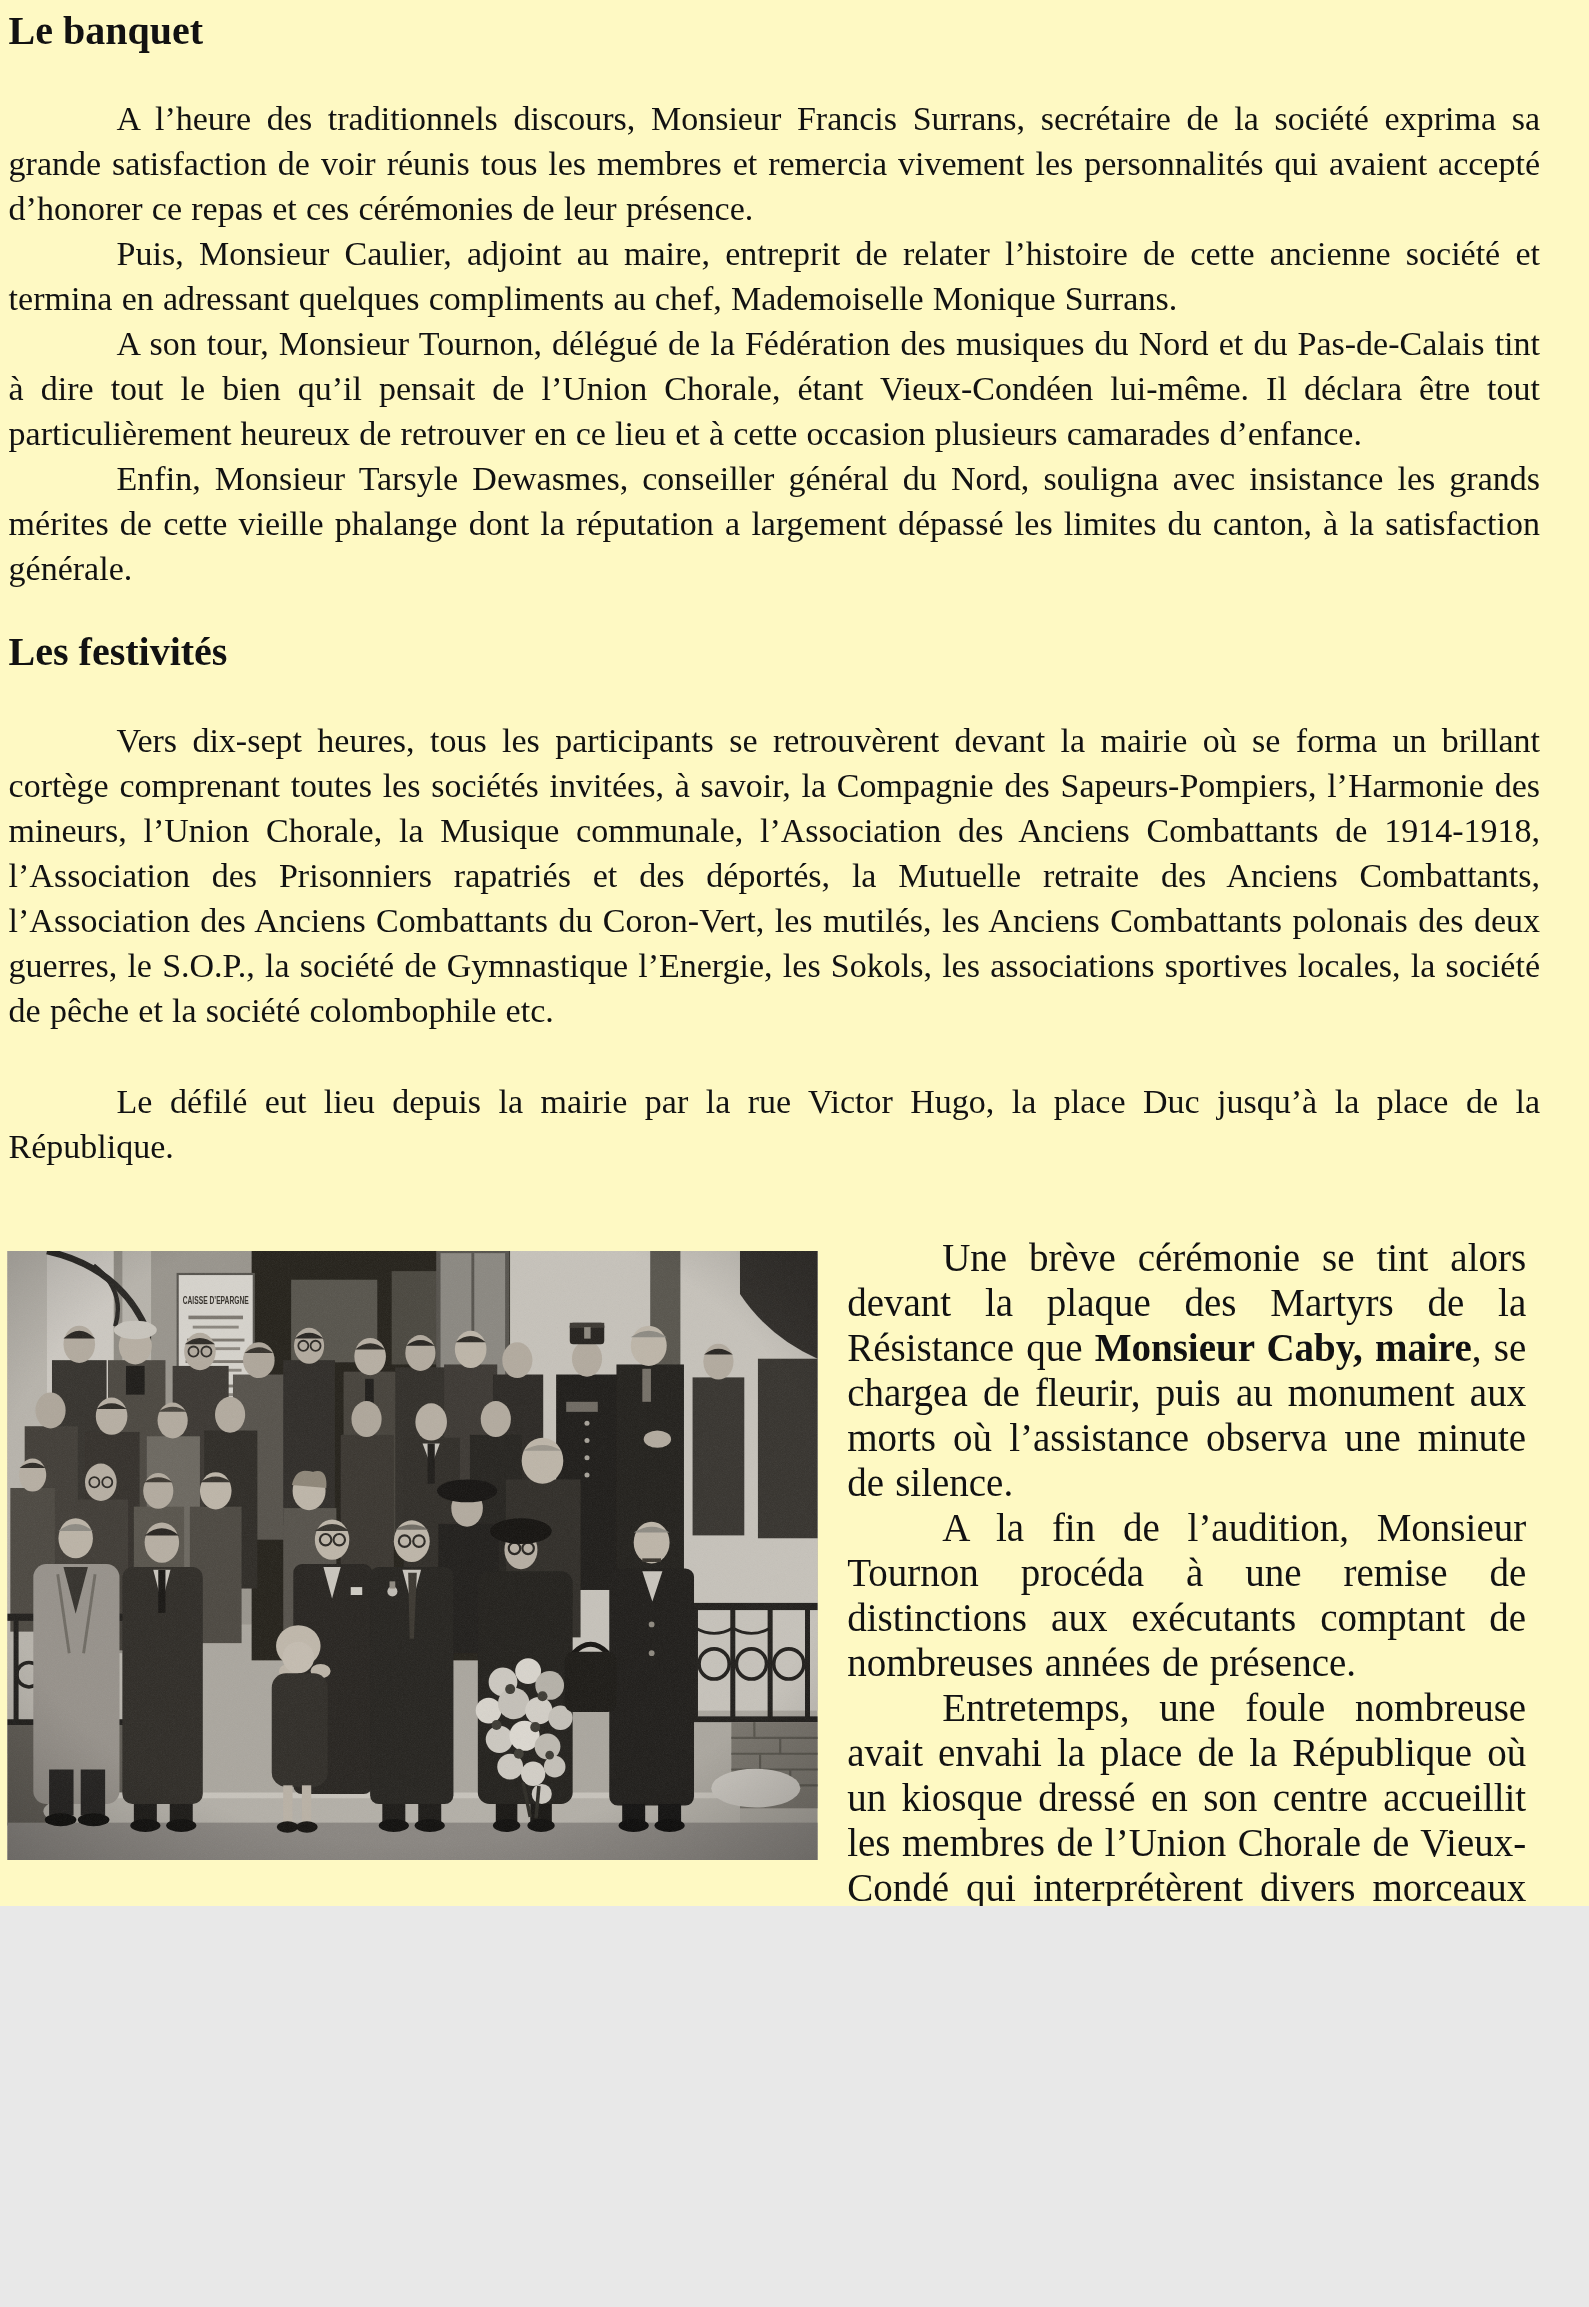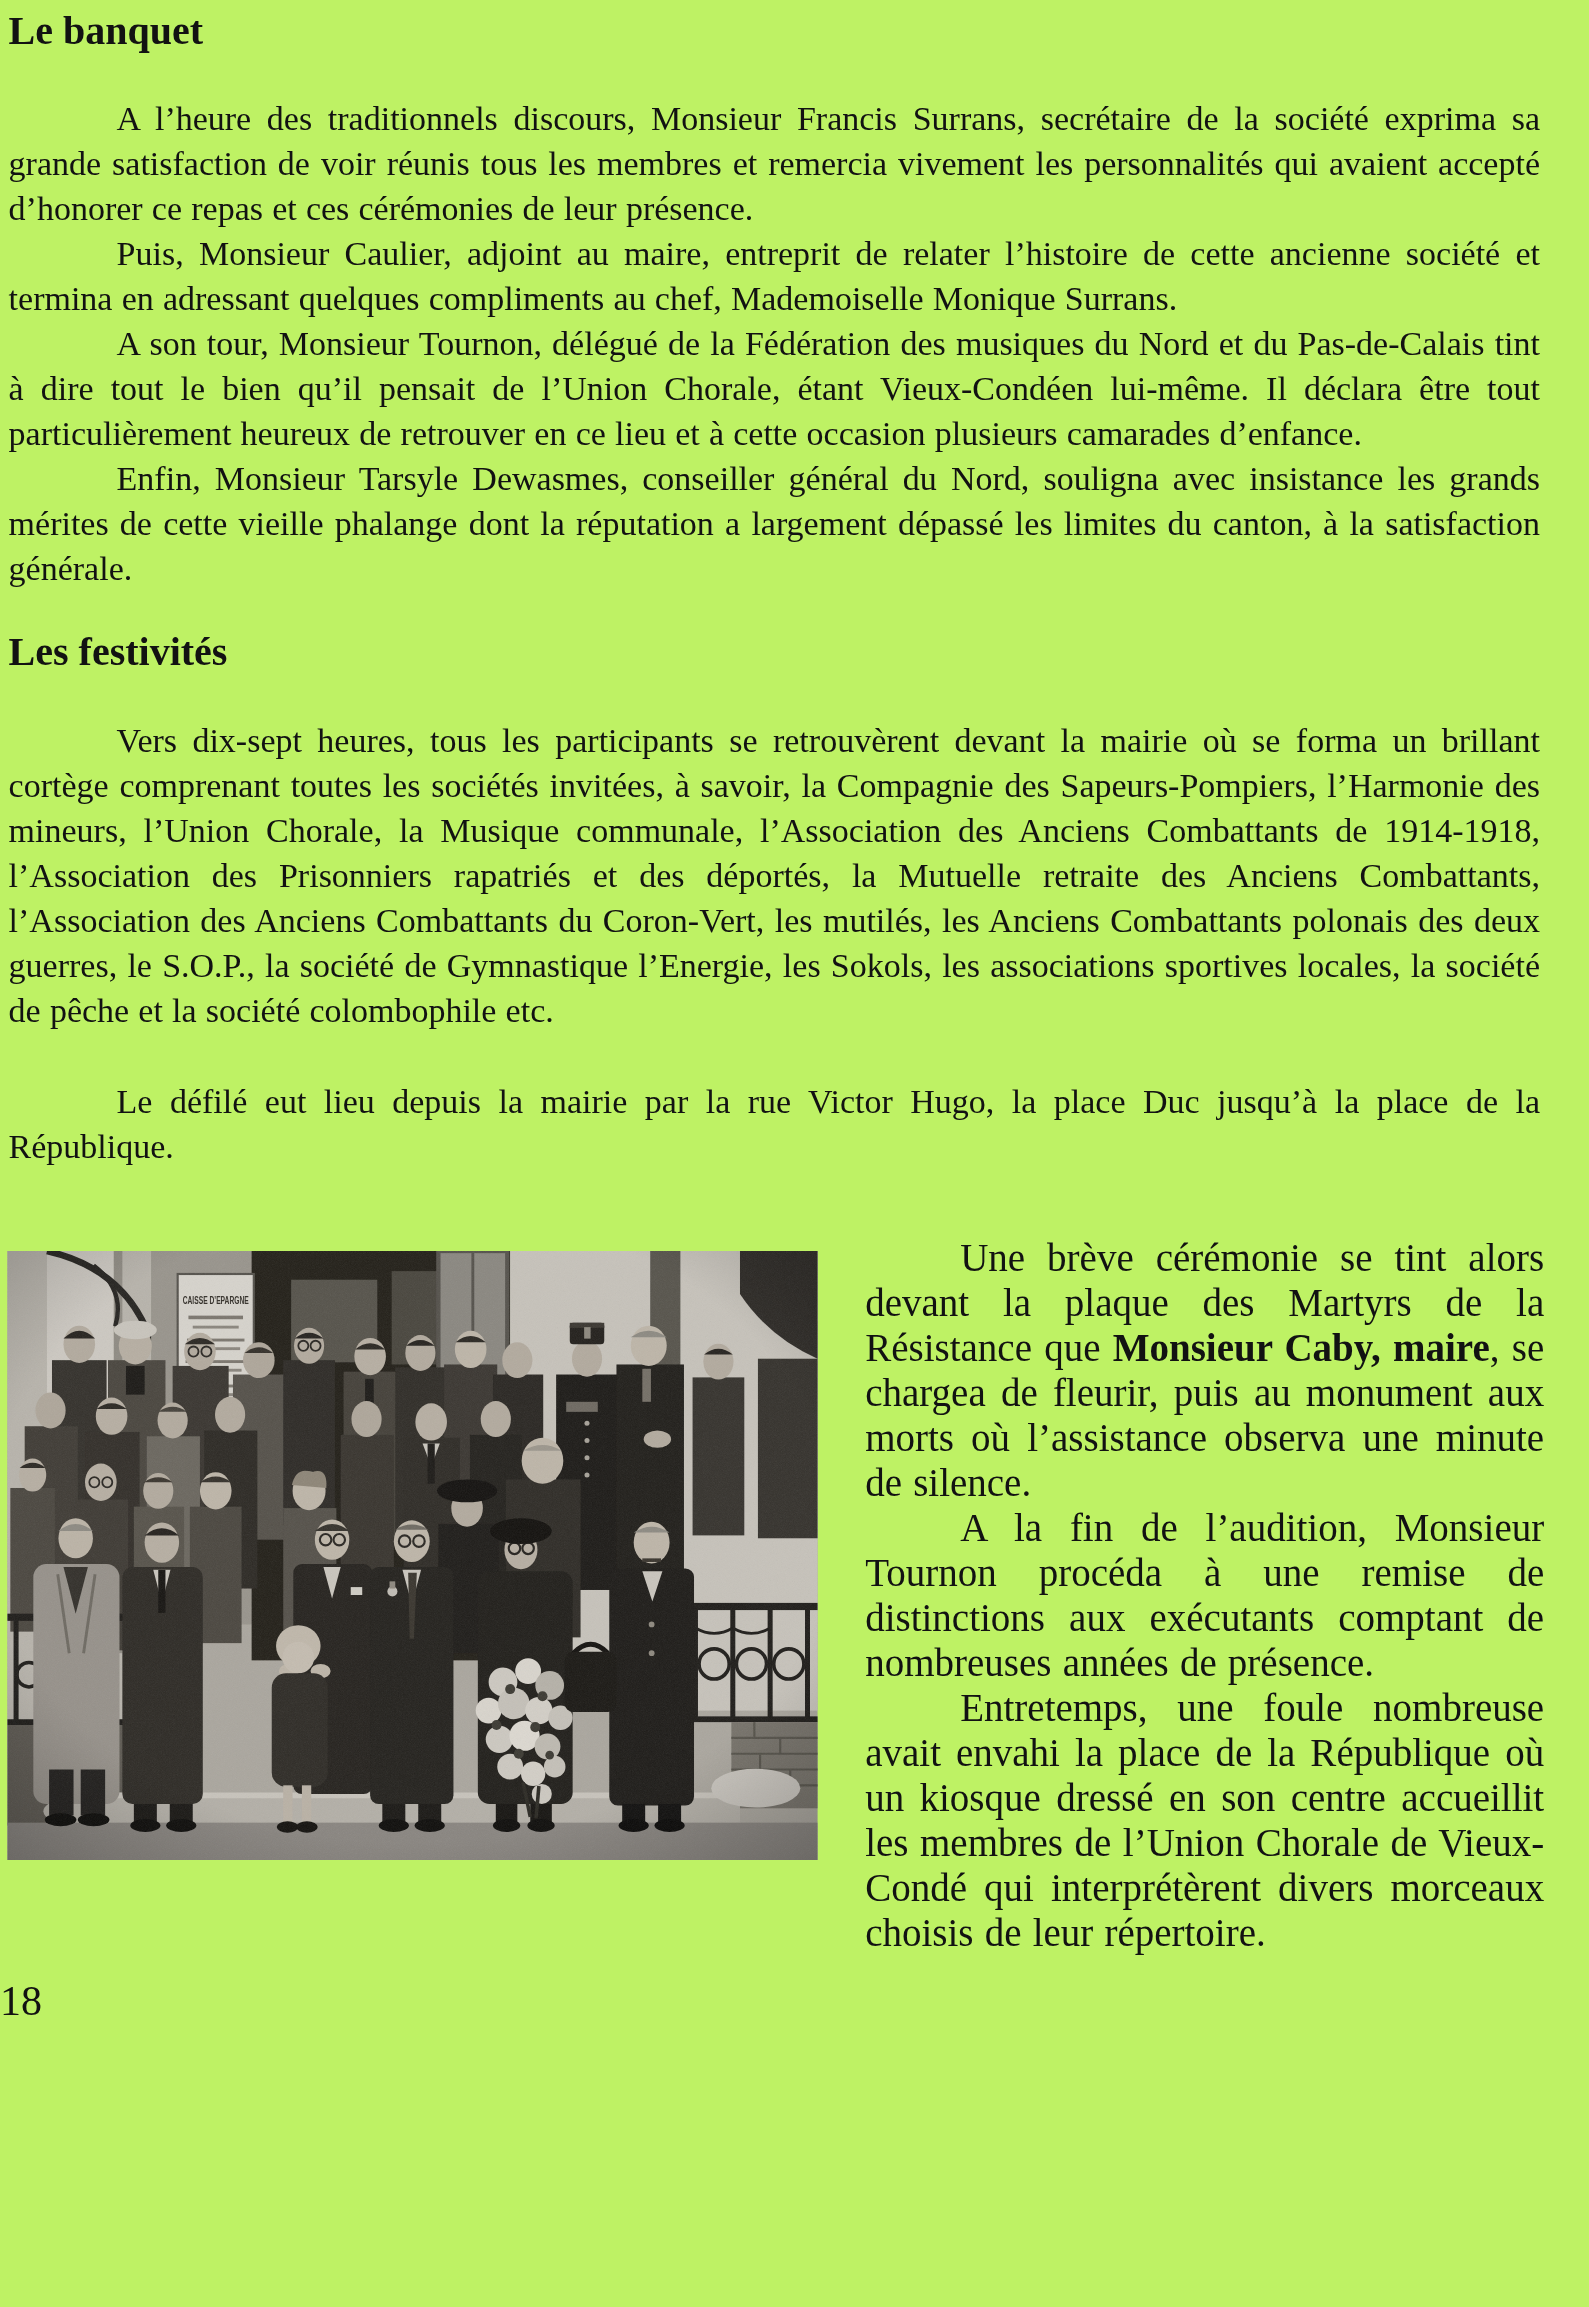--- a/index.html
+++ b/index.html
@@ -1,20 +1,20 @@
 <!DOCTYPE html>
 <html style="font-size:11.5px"><head>
 <meta charset="utf-8">
 <style>
   html,body{margin:0;padding:0;background:#e8e8e8;}
   .page{
     position:relative;
-    width:1590px;height:2307px;
+    width:1590px;height:1906px;
     margin:0 auto;
-    background:#bef264;
+    background:#fef9c3;
     color:#121212;
     font-family:"Liberation Serif", serif;
     overflow:hidden;
   }
   .sec-heading{
     font-size:40px;font-weight:700;line-height:45px;
     margin:0 50px 0 8.6px;padding:0;
   }
   #heading-1{padding-top:8px;}
   #heading-2{margin-top:38px;}
@@ -34,21 +34,21 @@
   }
   .photo-frame{
     flex:0 0 auto;
     margin-left:7.2px;
     width:811px;height:609px;
     line-height:0;
   }
   .right-col{
     flex:0 0 auto;
     width:679px;
-    margin-left:47px;
+    margin-left:29px;
     margin-top:-16px;
   }
   .right-col p{
     margin:0;padding:0;
     font-size:39px;line-height:45px;
     text-align:justify;text-indent:95px;
     word-spacing:1.4px;
   }
   .right-col strong{font-weight:700;}
   .page-number{

